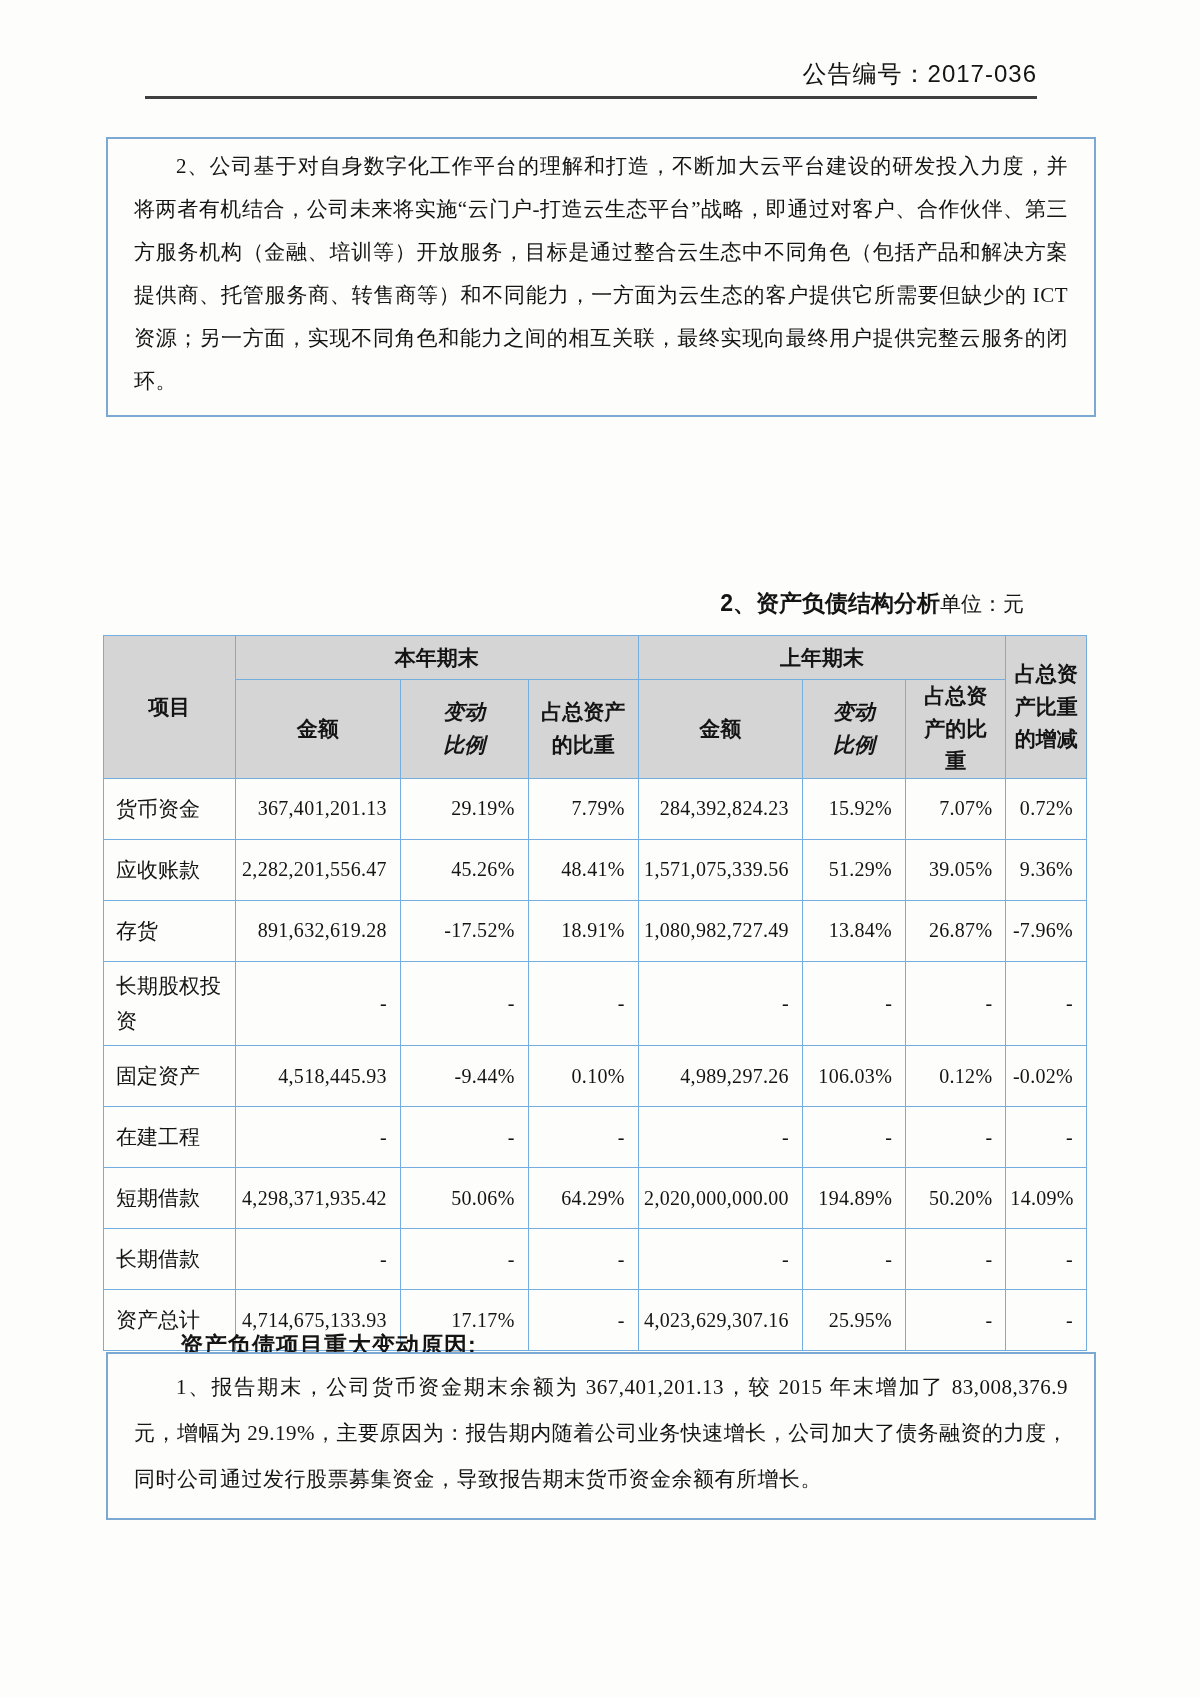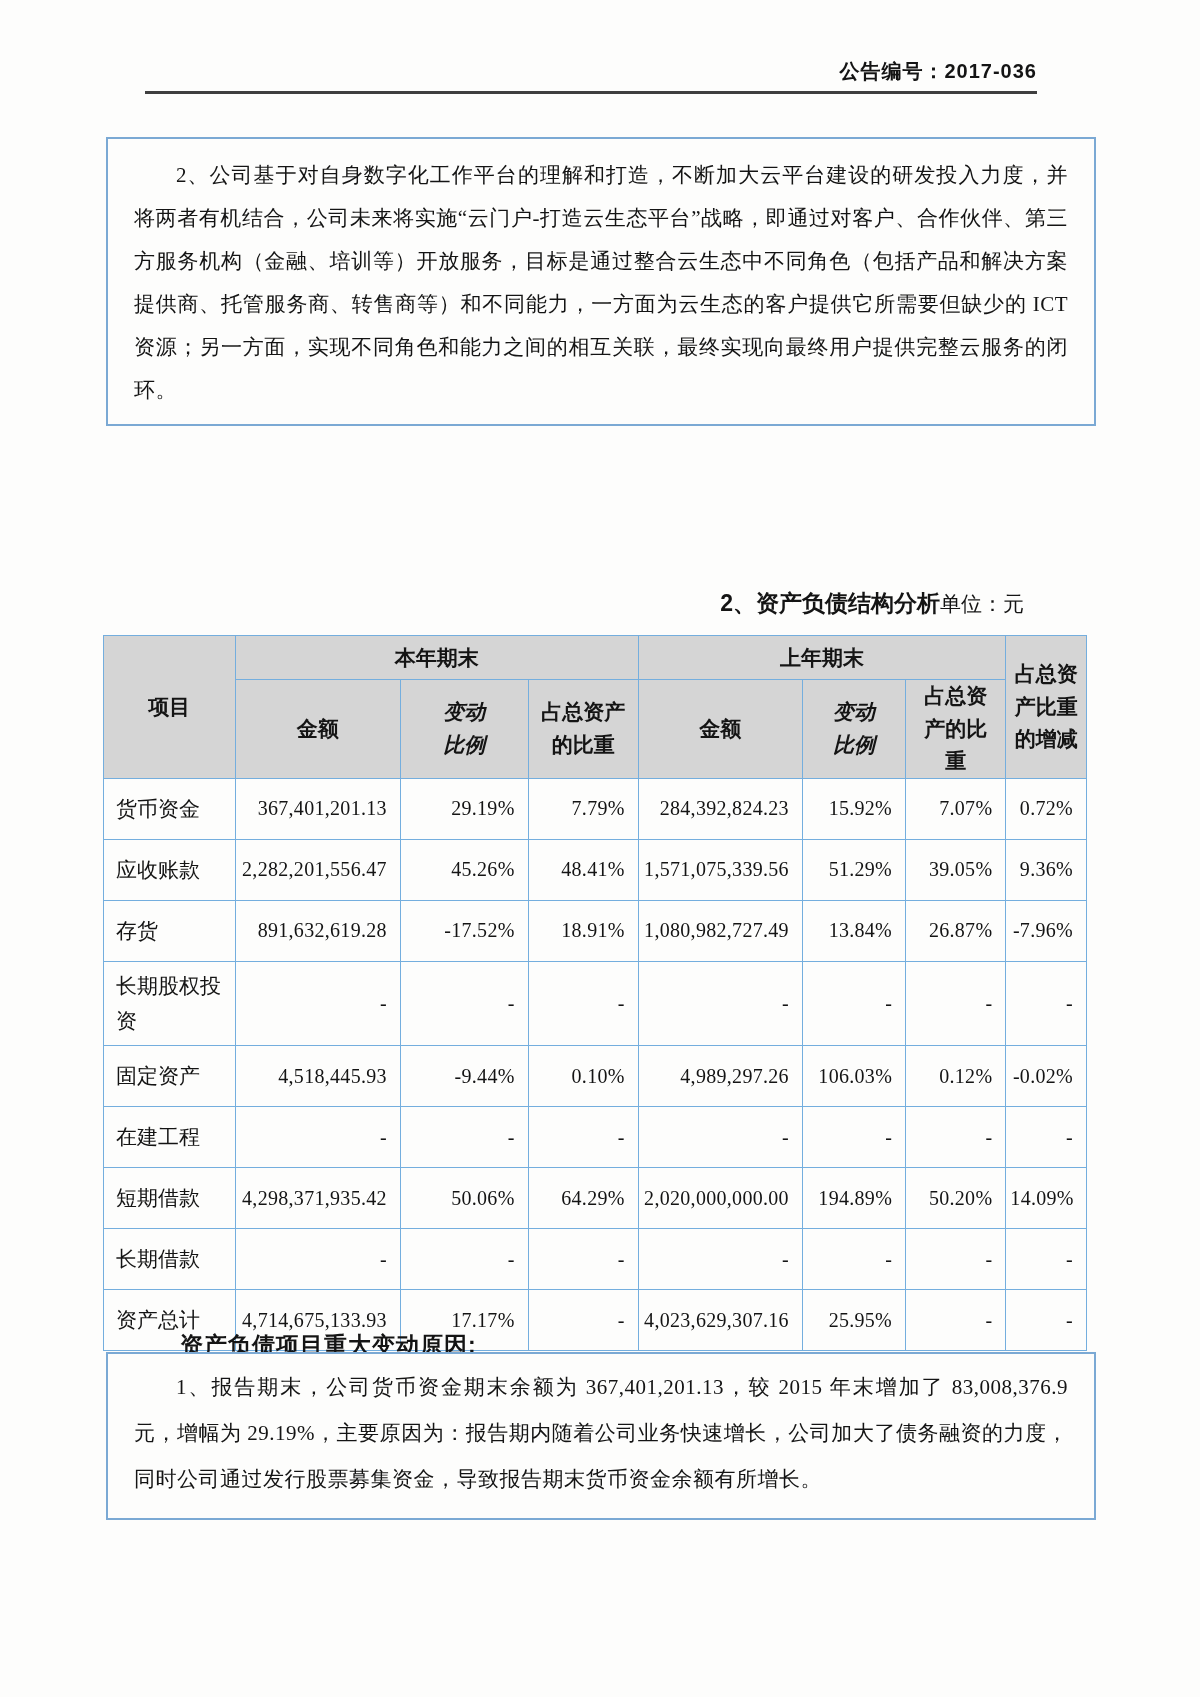--- a/index.html
+++ b/index.html
@@ -23,28 +23,28 @@
 
   
   .doc-header{
     position:absolute;left:145px;top:58px;width:892px;
     border-bottom:3px solid var(--rule);
     padding-bottom:6px;
     text-align:right;
   }
   .doc-header .no{
     font-family:"Liberation Sans","DejaVu Sans",sans-serif;
-    font-weight:bold;font-size:20px;letter-spacing:1px;margin-left:21px;
+    font-weight:normal;font-size:24px;letter-spacing:1px;margin-left:21px;
   }
 
   
   .text-box{
     position:absolute;left:106px;width:990px;
     border:2px solid var(--box-border);
-    padding:15px 26px 12px 26px;
+    padding:6px 26px 12px 26px;
     background:#fdfdfc;
   }
   .text-box p{
     font-size:21px;
     line-height:43px;
     text-indent:2em;
     text-align:justify;
     letter-spacing:.5px;
   }
   #intro-box{top:137px;}

